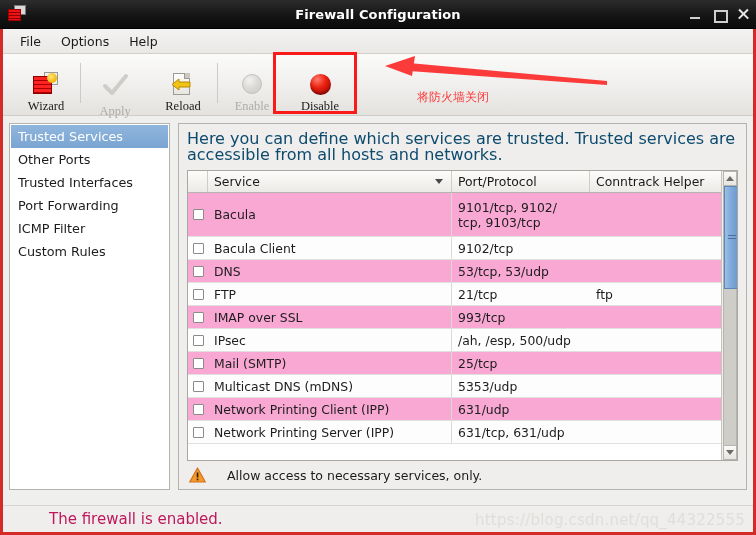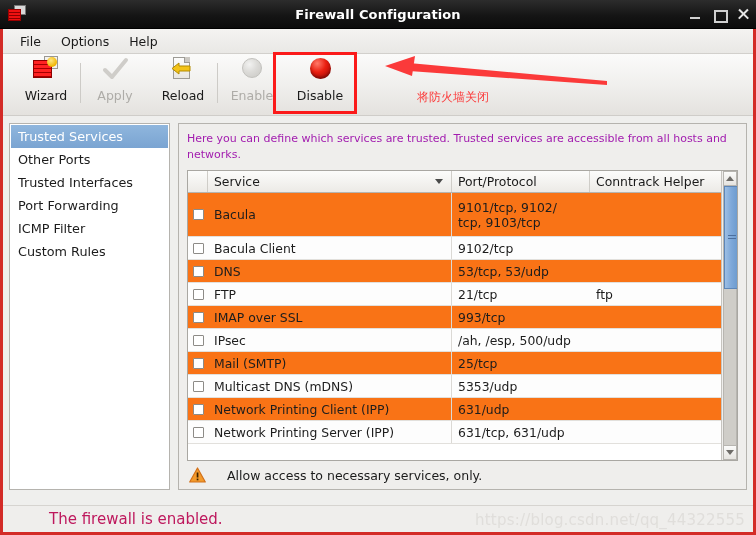--- a/index.html
+++ b/index.html
@@ -87,21 +87,21 @@
   
   .toolbar {
     height: 62px; width: 100%;
     background: linear-gradient(to bottom, #fbfbfa 0%, #efeeec 55%, #e4e2de 100%);
     border-bottom: 1px solid #cfcdc9;
     display: flex; align-items: flex-start; padding-left: 9px; position: relative;
   }
   .tbtn {
     width: 68px; height: 60px;
     display: flex; flex-direction: column; align-items: center; justify-content: flex-start;
-    padding-top: 0; position: relative;
+    padding-top: 16px; position: relative; font-family: Liberation Serif, serif;
   }
   .tbtn .lbl { font-size: 12.5px; color: #1b1b1b; margin-top: 4px; }
   .tbtn.disabled .lbl { color: #aeaca8; }
   .tsep {
     width: 1px; height: 40px; margin-top: 9px;
     background: #cdcbc7; flex: 0 0 auto;
   }
   .ticon { width: 30px; height: 30px; position: relative; }
 
   
@@ -180,21 +180,21 @@
     background: linear-gradient(to bottom, #8fb6dd, #7aa4d2);
     color: #fff;
   }
 
   .panel {
     flex: 1; height: 367px;
     background: #efeeec; border: 1px solid #b5b3ae;
     padding: 7px 8px 0 8px; display: flex; flex-direction: column;
   }
   .panel-desc {
-    font-size: 11px; color: #a21caf; line-height: 16px; margin-bottom: 7px;
+    font-size: 16px; color: #0c4a6e; line-height: 16px; margin-bottom: 7px;
   }
   .tablewrap {
     flex: 1; display: flex; background: #fff;
     border: 1px solid #a9a7a2; overflow: hidden; position: relative;
   }
   .tbl { flex: 1; display: flex; flex-direction: column; min-width: 0; }
   .thead {
     display: flex; height: 22px; flex: 0 0 22px;
     background: linear-gradient(to bottom, #fcfcfb, #eceae6);
     border-bottom: 1px solid #b6b4af;
@@ -208,21 +208,21 @@
   .th.c2 { width: 138px; }
   .th.c3 { flex: 1; border-right: none; }
   .sort-caret {
     position: absolute; right: 8px; top: 8px;
     width: 0; height: 0; border-left: 4px solid transparent;
     border-right: 4px solid transparent; border-top: 5px solid #4a4a4a;
   }
   .tbody { flex: 1; overflow: hidden; }
   .trow { display: flex; align-items: stretch; border-bottom: 1px solid #e2e0dc; }
   .trow.odd  { background: #fdfdfd; }
-  .trow.even { background: #f97316; }
+  .trow.even { background: #f9a8d4; }
   .td {
     font-size: 12.4px; color: #1d1d1d; padding-left: 6px;
     display: flex; align-items: center; line-height: 15px;
   }
   .td.c0 { width: 20px; justify-content: center; padding: 0; }
   .td.c1 { width: 244px; border-right: 1px solid #dbd9d5; }
   .td.c2 { width: 138px; white-space: pre-line; }
   .td.c3 { flex: 1; }
   .cb {
     width: 11px; height: 11px; background: #fff;

